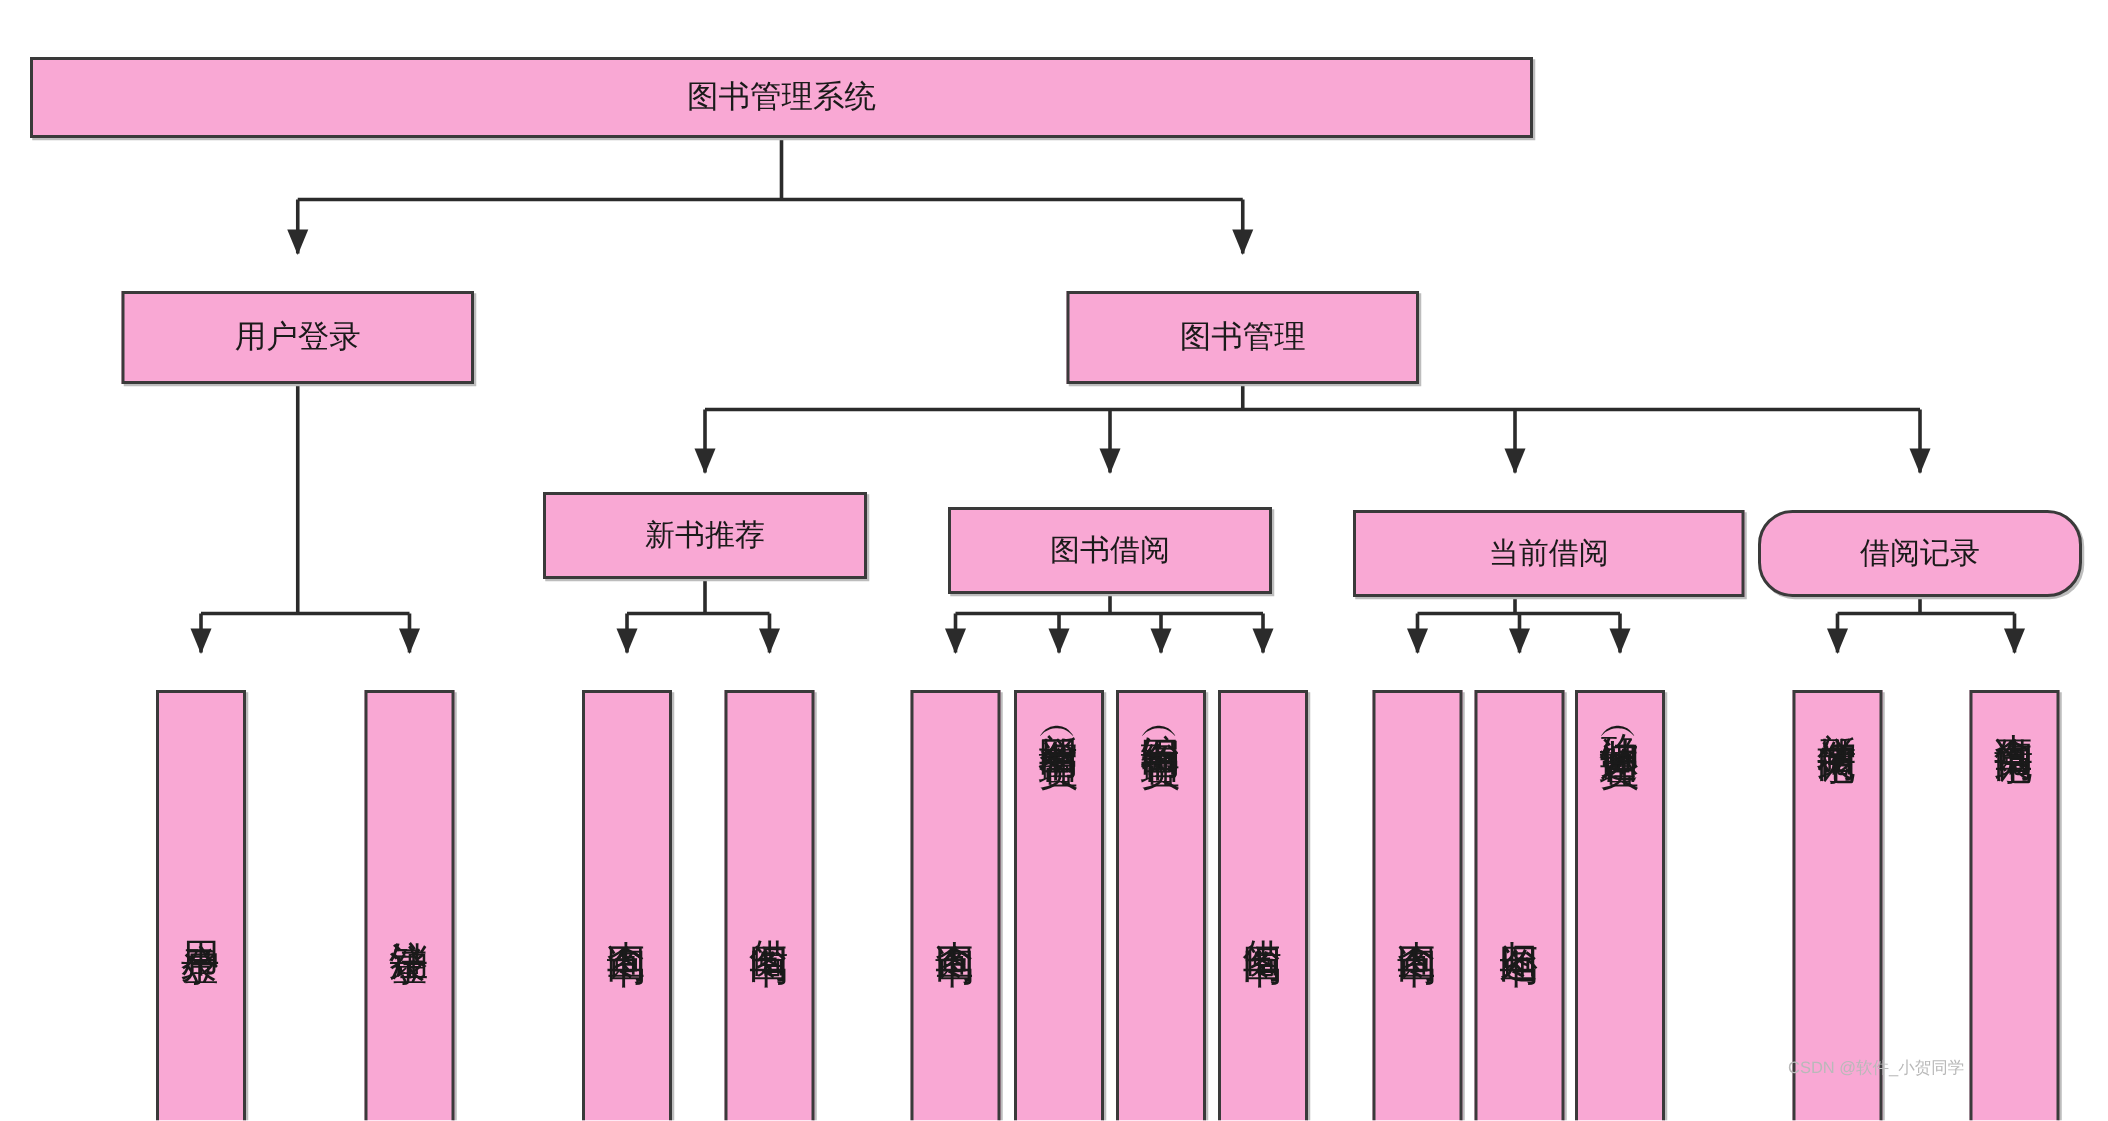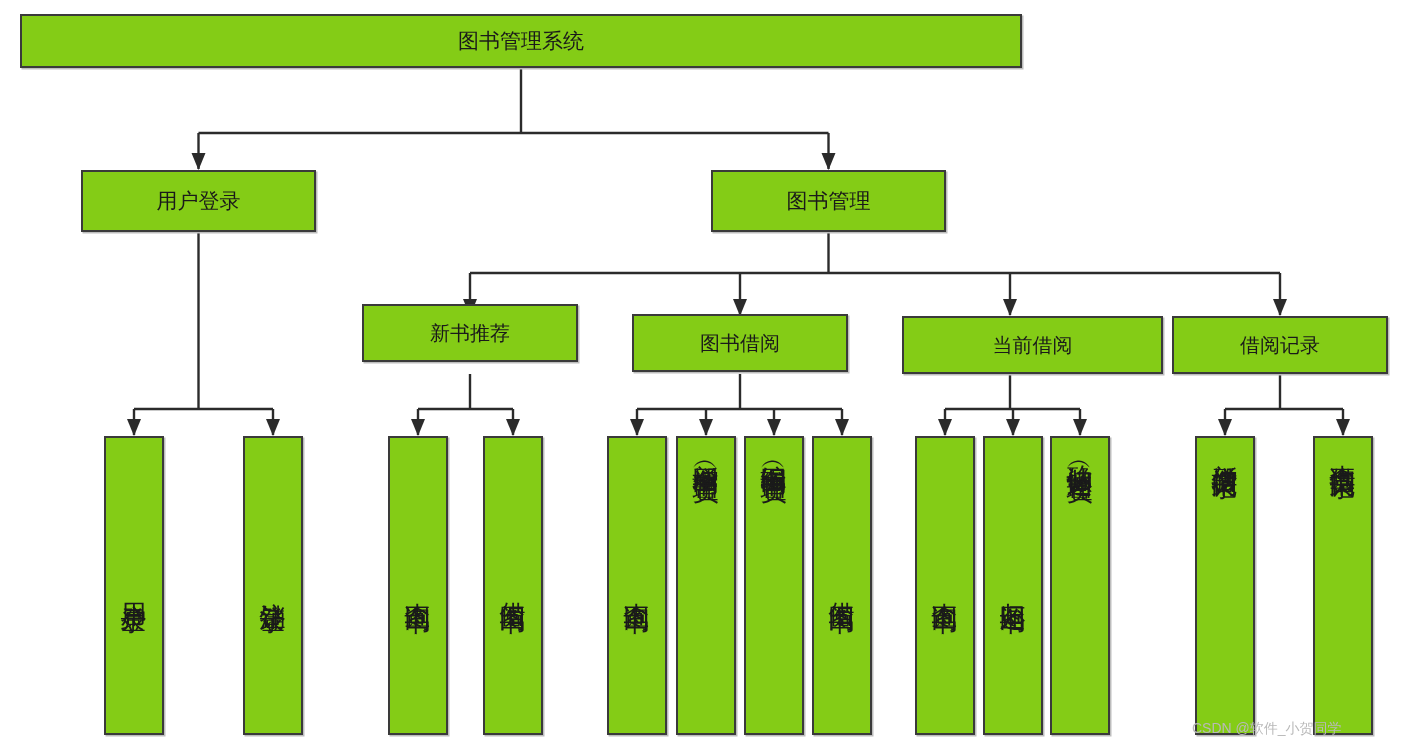--- a/index.html
+++ b/index.html
@@ -20,27 +20,28 @@
   #edges {
     position: absolute;
     left: 0;
     top: 0;
     width: 1405px;
     height: 747px;
   }
   .node {
     position: absolute;
     box-sizing: border-box;
-    background: #84cc16;
+    background: #f9a8d4;
     border: 2px solid #3a3a3a;
     box-shadow: 1.5px 1.5px 0 0 #bdbdbd;
     display: flex;
     align-items: center;
     justify-content: center;
     color: #1a1a1a;
+    margin-top: 24px;
   }
   .node-label {
     display: block;
     text-align: center;
     line-height: 1.12;
     white-space: nowrap;
   }
   .node.root .node-label { font-size: 21px; }
   .node.level2 .node-label { font-size: 21px; }
   .node.level3 .node-label { font-size: 20px; }
@@ -57,22 +58,22 @@
     line-height: 1;
     white-space: nowrap;
   }
   .node.leaf.center-text {
     align-items: center;
     padding-top: 0;
   }
   #watermark {
     position: absolute;
     left: 1192px;
-    top: 720px;
-    font-size: 14px;
+    top: 704px;
+    font-size: 11px;
     color: #b9b9b9;
     white-space: nowrap;
     pointer-events: none;
   }
 </style>
 </head>
 <body>
 
 <div id="canvas">
   <svg id="edges" viewBox="0 0 1405 747">
@@ -141,21 +142,21 @@
       </div>
       <div class="node level3" style="left: 362px; top: 304px; width: 216px; height: 58px;">
         <span class="node-label">新书推荐</span>
       </div>
       <div class="node level3" style="left: 632px; top: 314px; width: 216px; height: 58px;">
         <span class="node-label">图书借阅</span>
       </div>
       <div class="node level3" style="left: 902px; top: 316px; width: 261px; height: 58px;">
         <span class="node-label">当前借阅</span>
       </div>
-      <div class="node level3" style="left: 1172px; top: 316px; width: 216px; height: 58px;">
+      <div class="node level3" style="left: 1172px; top: 316px; width: 216px; height: 58px; border-radius: 23px;">
         <span class="node-label">借阅记录</span>
       </div>
       <div class="node leaf center-text" style="left: 104px; top: 436px; width: 60px; height: 299px;">
         <span class="node-label">用户登录</span>
       </div>
       <div class="node leaf center-text" style="left: 243px; top: 436px; width: 60px; height: 299px;">
         <span class="node-label">注销登录</span>
       </div>
       <div class="node leaf center-text" style="left: 388px; top: 436px; width: 60px; height: 299px;">
         <span class="node-label">查询图书</span>

